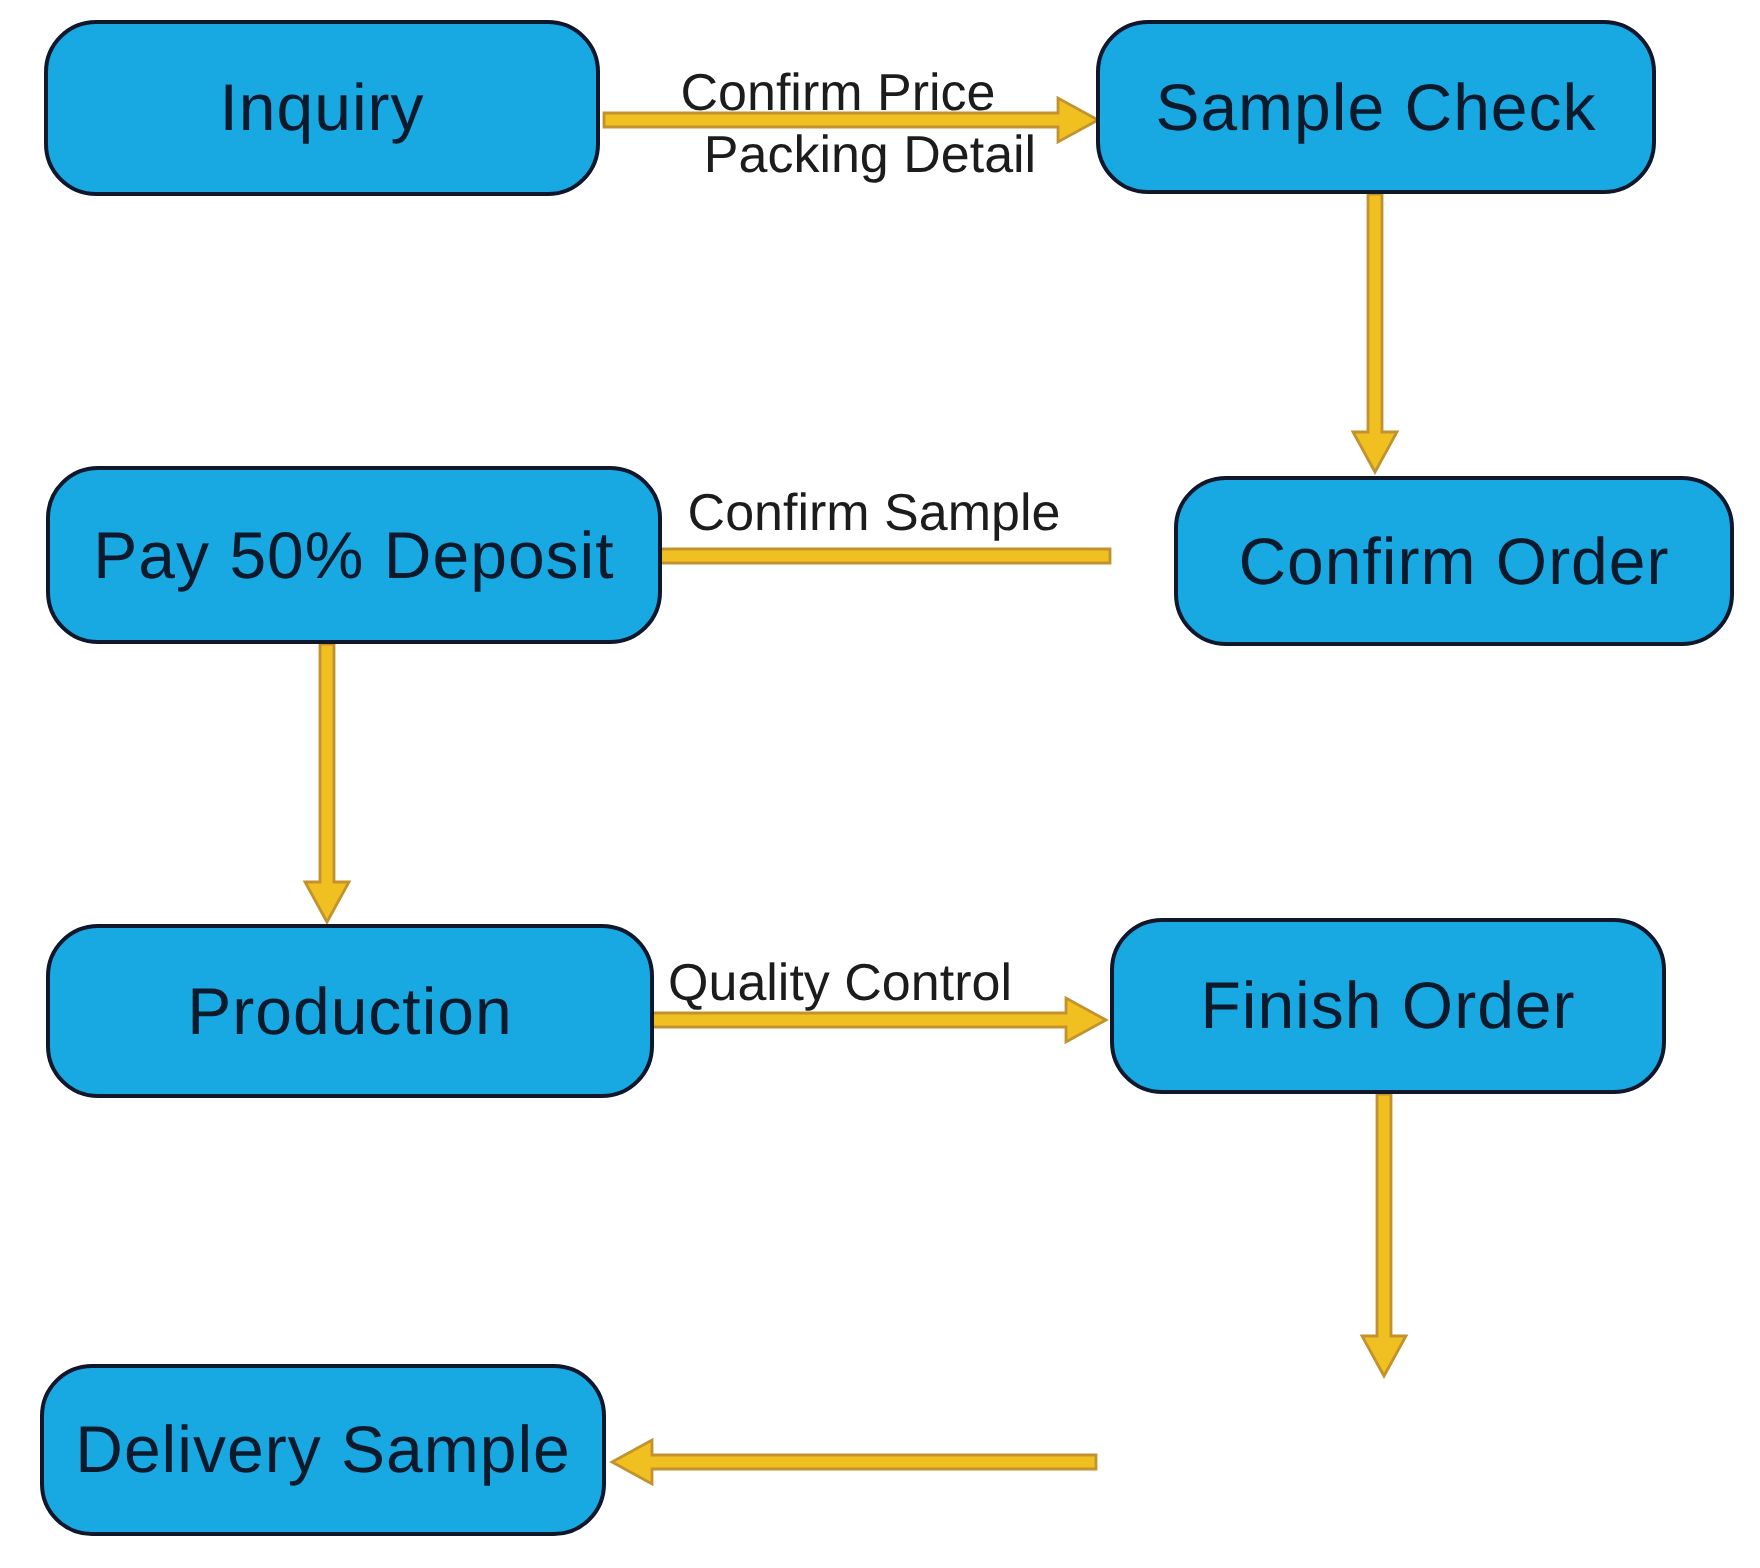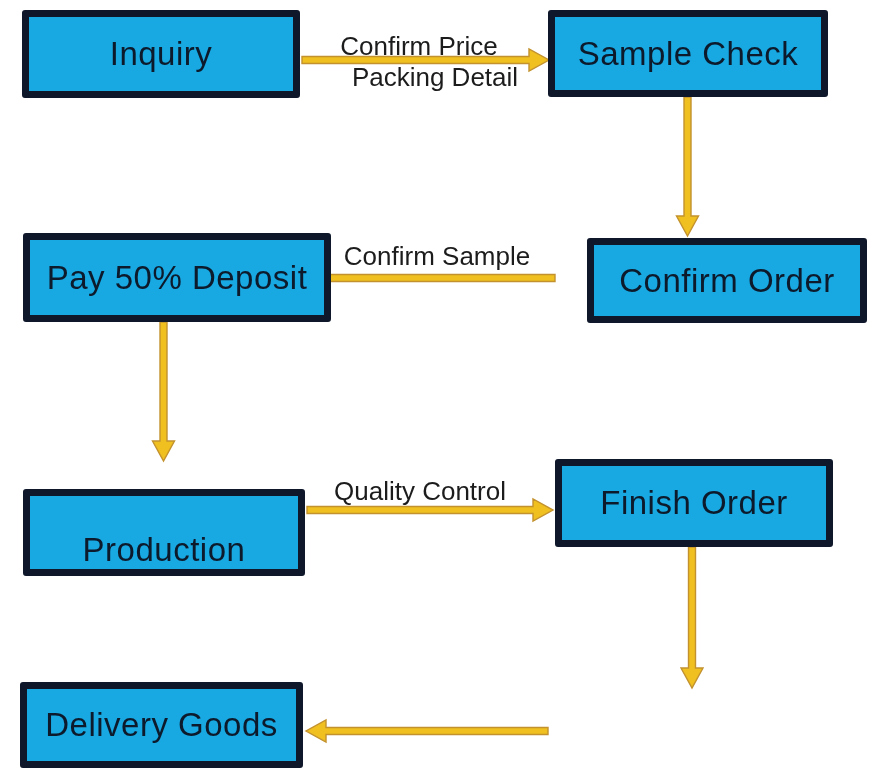--- a/index.html
+++ b/index.html
@@ -10,39 +10,39 @@
     position: relative;
     width: 880px;
     height: 784px;
     background: var(--background, #ffffff);
     overflow: hidden;
   }
 
   .node {
     position: absolute;
     background: var(--box-fill, #18a8e2);
-    border: 7px solid #0f172a;
-    border-radius: 3px;
+    border: 2px solid #0f172a;
+    border-radius: 26px;
     display: flex;
     align-items: center;
     justify-content: center;
   }
   .node .node-label {
     color: var(--box-text, #0c1a2b);
     font-size: 33px;
     letter-spacing: 0.5px;
     white-space: nowrap;
   }
   #node-inquiry .node-label { font-size: 33px; }
 
   #node-inquiry        { left: 22px;  top: 10px;  width: 278px; height: 88px; }
   #node-sample-check   { left: 548px; top: 10px;  width: 280px; height: 87px; }
   #node-pay-deposit    { left: 23px;  top: 233px; width: 308px; height: 89px; }
   #node-confirm-order  { left: 555px; top: 238px; width: 280px; height: 85px; margin-left: 32px; }
-  #node-production     { left: 23px;  top: 489px; width: 282px; height: 87px; align-items: flex-end; }
+  #node-production     { left: 23px;  top: 462px; width: 304px; height: 87px; }
   #node-finish-order   { left: 555px; top: 459px; width: 278px; height: 88px; }
   #node-delivery-goods { left: 20px;  top: 682px; width: 283px; height: 86px; }
   #node-pay-balance    { left: 548px; top: 690px; width: 282px; height: 88px; }
 
   .edge-label {
     position: absolute;
     width: 300px;
     color: var(--label-text, #1c1c1c);
     font-size: 26px;
     text-align: center;
@@ -95,21 +95,21 @@
   <div class="node" id="node-confirm-order">
     <span class="node-label">Confirm Order</span>
   </div>
   <div class="node" id="node-production">
     <span class="node-label">Production</span>
   </div>
   <div class="node" id="node-finish-order">
     <span class="node-label">Finish Order</span>
   </div>
   <div class="node" id="node-delivery-goods">
-    <span class="node-label">Delivery Goods</span>
+    <span class="node-label">Delivery Sample</span>
   </div>
 
   <div class="edge-label" id="label-e1-line1">Confirm Price</div>
   <div class="edge-label" id="label-e1-line2">Packing Detail</div>
   <div class="edge-label" id="label-e3">Confirm Sample</div>
   <div class="edge-label" id="label-e5">Quality Control</div>
 
 </div>
 
 </body></html>

